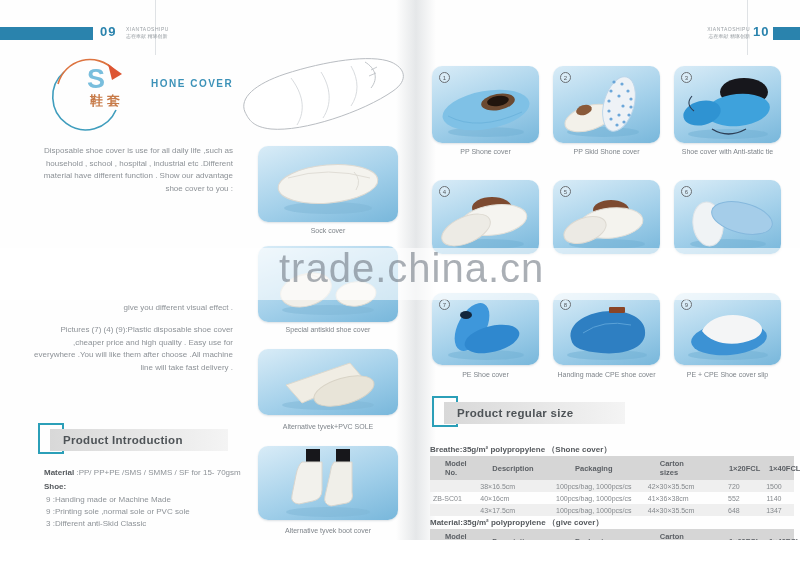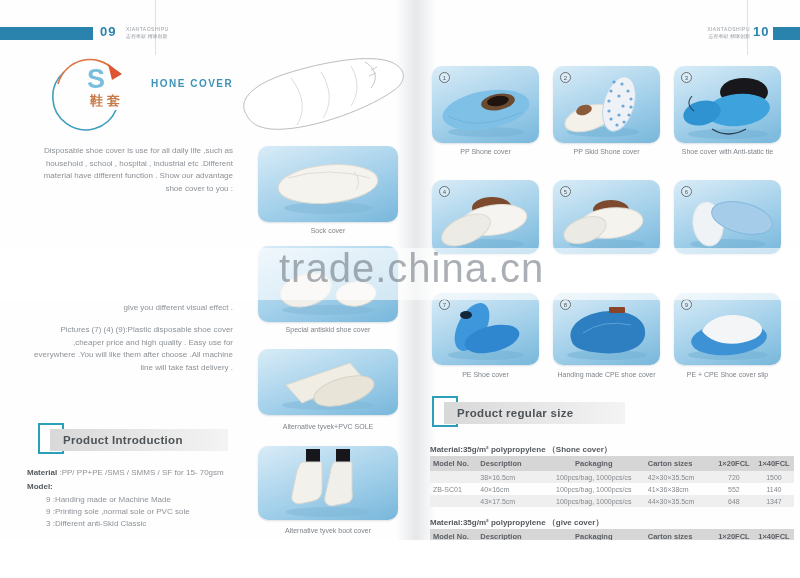--- a/index.html
+++ b/index.html
@@ -33,28 +33,28 @@
 
   
   .pcard { position:absolute; border-radius:10px; overflow:hidden;
            background:linear-gradient(160deg,#d9ecf7 0%, #a3d0ea 55%, #78b7db 100%);
            box-shadow:0 1px 2px rgba(60,90,110,0.18); }
   .pcap { position:absolute; font-size:7px; color:#7e848a; text-align:center; }
   .cnum { position:absolute; left:7px; top:6px; width:9px; height:9px; border:1px solid #6a6f74; border-radius:50%;
           font-size:6px; color:#565b60; display:flex; align-items:center; justify-content:center; background:rgba(255,255,255,0.25); }
 
   
-  .intro-line { position:absolute; left:27px; font-size:8px; color:#8d9297; }
+  .intro-line { position:absolute; left:44px; font-size:8px; color:#8d9297; }
   .intro-line b { color:#55595d; }
   .style-item { position:absolute; left:46px; font-size:8px; color:#8d9297; }
 
   
   .mat-cap { position:absolute; font-size:8px; font-weight:bold; color:#55595d; }
   .tbl { position:absolute; border-collapse:collapse; table-layout:fixed; font-size:7px; color:#85898d; }
-  .tbl th { background:#d6d6d6; color:#5c6065; font-weight:bold; font-size:7.5px; padding:3px 3px; text-align:left; }
+  .tbl th { background:#d6d6d6; color:#5c6065; font-weight:bold; font-size:7.5px; padding:3px 15px; text-align:left; }
   .tbl td { padding:2.5px 3px; }
   .tbl tbody tr:nth-child(odd) td { background:#efefef; }
   .tbl th:nth-child(3), .tbl td:nth-child(3),
   .tbl th:nth-child(5), .tbl td:nth-child(5),
   .tbl th:nth-child(6), .tbl td:nth-child(6) { text-align:center; }
 
   
   .wm-band { position:absolute; left:0; top:248px; width:800px; height:52px; background:rgba(255,255,255,0.62); pointer-events:none; }
   .wm-text { position:absolute; left:279px; top:246px; font-size:40px; color:rgba(108,118,128,0.58);
              letter-spacing:1px; pointer-events:none; white-space:nowrap; }
@@ -142,21 +142,21 @@
       <path d="M76 16 h 18 v 30 q 2 9 -5 11 l -16 3 q -8 -2 -6 -10 l 5 -22 q 1 -9 4 -12 z" fill="#f0efe9" stroke="#d9d6cf"></path>
     </svg>
   </div>
   <div class="pcap" style="left:258px; top:527px; width:140px;">Alternative tyvek boot cover</div>
 
   <div class="bracket" style="left:38px; top:423px;"></div>
   <div class="sec-bar" style="left:50px; top:429px; width:165px;text-align:right;">Product  Introduction</div>
   <div class="intro-line" style="top:468px;">
     <b>Material</b><span> :PP/ PP+PE /SMS / SMMS / SF for 15- 70gsm</span>
   </div>
-  <div class="intro-line" style="top:482px;"><b>Model:</b></div>
+  <div class="intro-line" style="top:482px;"><b>Shoe:</b></div>
   <div class="style-item" style="top:495px;">9  :Handing made or Machine Made</div>
   <div class="style-item" style="top:507px;">9 :Printing sole ,normal sole  or PVC sole</div>
   <div class="style-item" style="top:519px;">3 :Different anti-Skid Classic</div>
 
   <div class="pcard" style="left:432px; top:66px; width:107px; height:77px;">
     <span class="cnum">1</span>
     <svg width="107" height="77" viewBox="0 0 107 77">
       <ellipse cx="54" cy="66" rx="38" ry="5" fill="#6fb0d4" opacity="0.5"></ellipse>
       <ellipse cx="54" cy="44" rx="44" ry="19" fill="#7fc1e6" transform="rotate(-10 54 44)"></ellipse>
       <ellipse cx="66" cy="36" rx="17" ry="8" fill="#6b4a32" transform="rotate(-10 66 36)"></ellipse>
@@ -264,21 +264,21 @@
       <ellipse cx="54" cy="62" rx="40" ry="5" fill="#6fb0d4" opacity="0.5"></ellipse>
       <ellipse cx="55" cy="46" rx="38" ry="16" fill="#3c92d4" transform="rotate(-5 55 46)"></ellipse>
       <path d="M28 38 C 36 22 60 18 78 26 C 90 31 92 40 80 46 C 62 54 38 52 28 38 Z" fill="#f4f5f6"></path>
     </svg>
   </div>
   <div class="pcap" style="left:664px; top:371px; width:127px;">PE + CPE Shoe cover slip</div>
 
   <div class="bracket" style="left:432px; top:396px;"></div>
   <div class="sec-bar" style="left:444px; top:402px; width:168px;">Product regular size</div>
 
-  <div class="mat-cap" style="left:430px; top:444px;">Material:35g/m²  polypropylene  （Shone cover）</div>
+  <div class="mat-cap" style="left:430px; top:444px;">Breathe:35g/m²  polypropylene  （Shone cover）</div>
   <table class="tbl" style="left:430px; top:456px; width:364px;">
     <colgroup>
         <col style="width:13%">
         <col style="width:18%">
         <col style="width:28%">
         <col style="width:19%">
         <col style="width:11%">
         <col style="width:11%">
       </colgroup>
     <thead>

